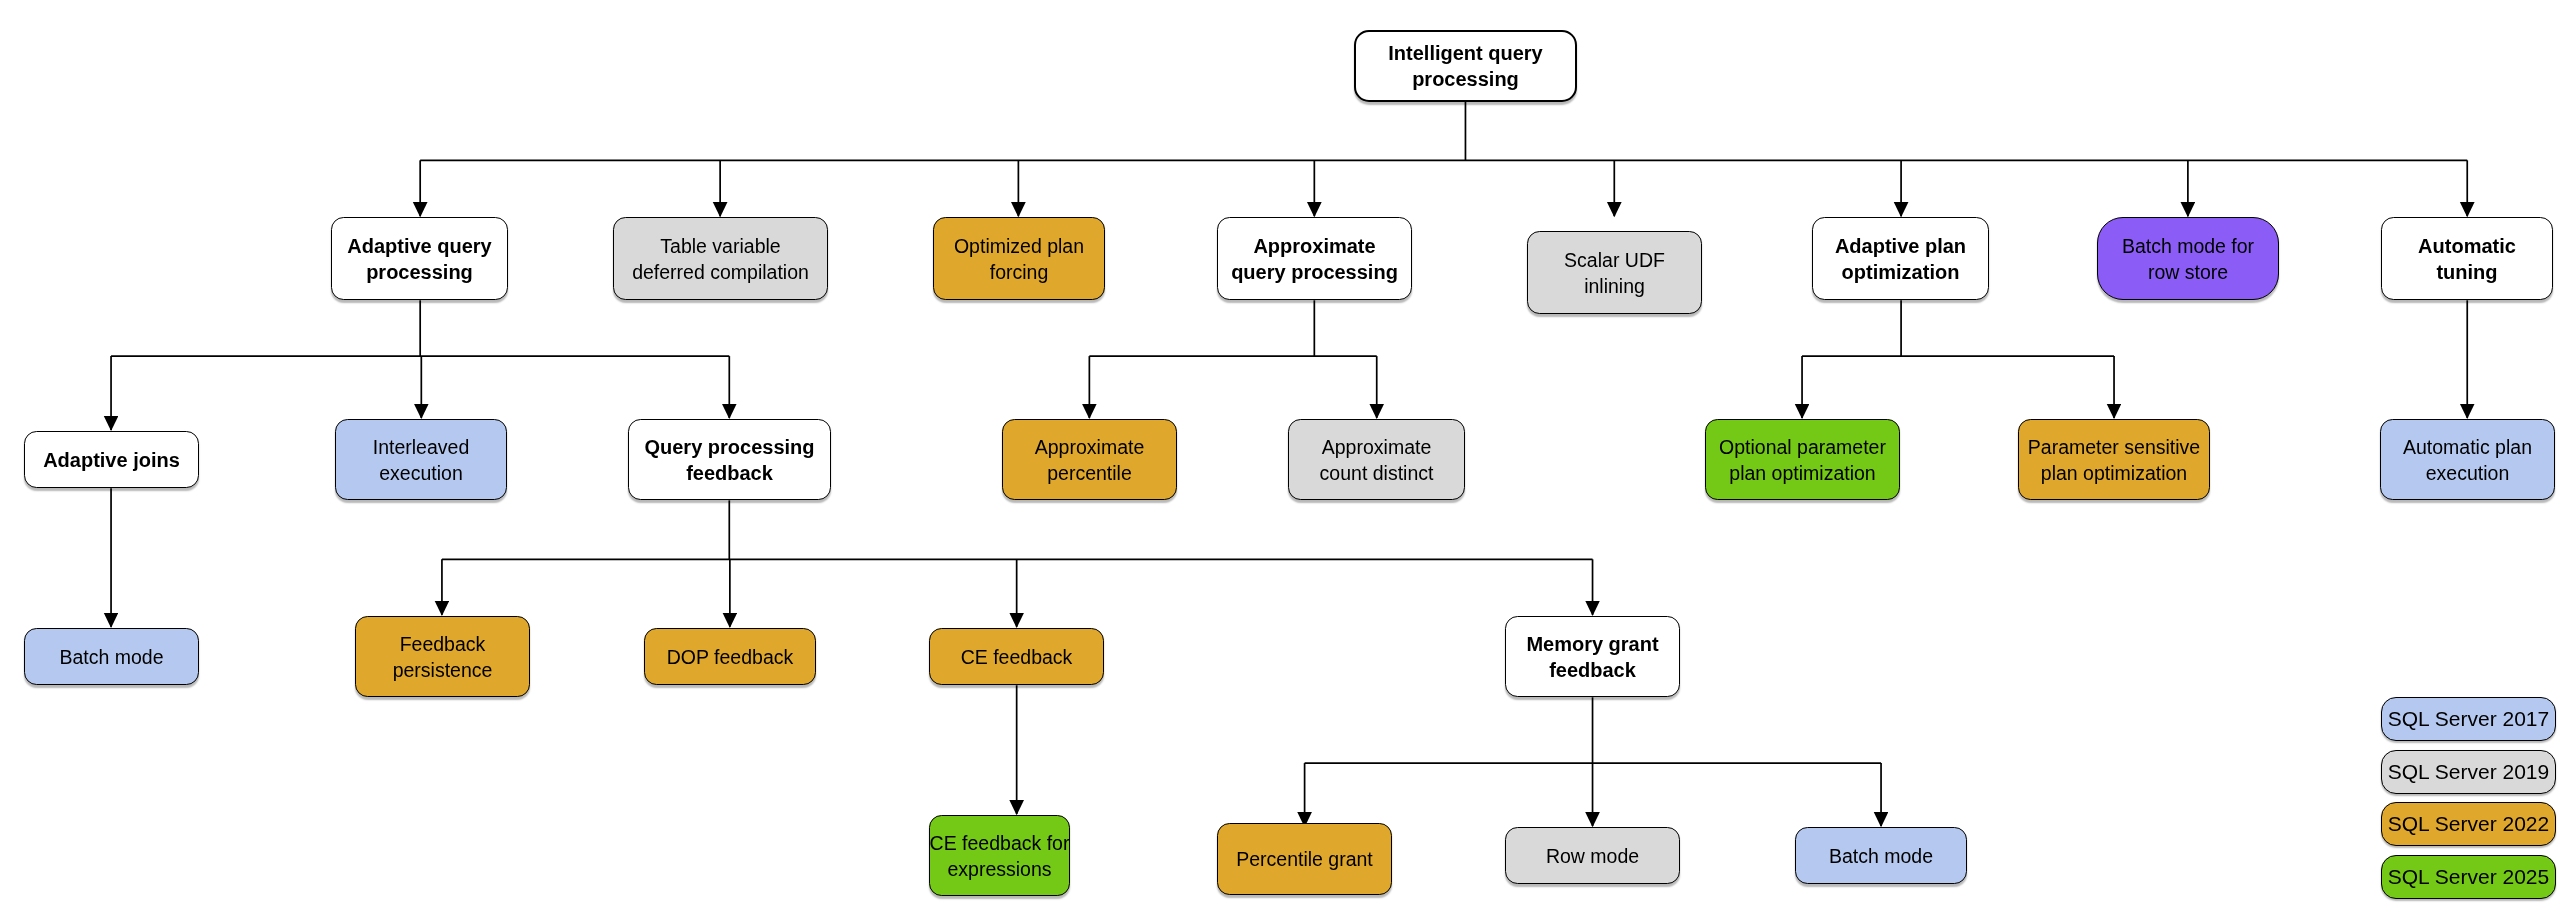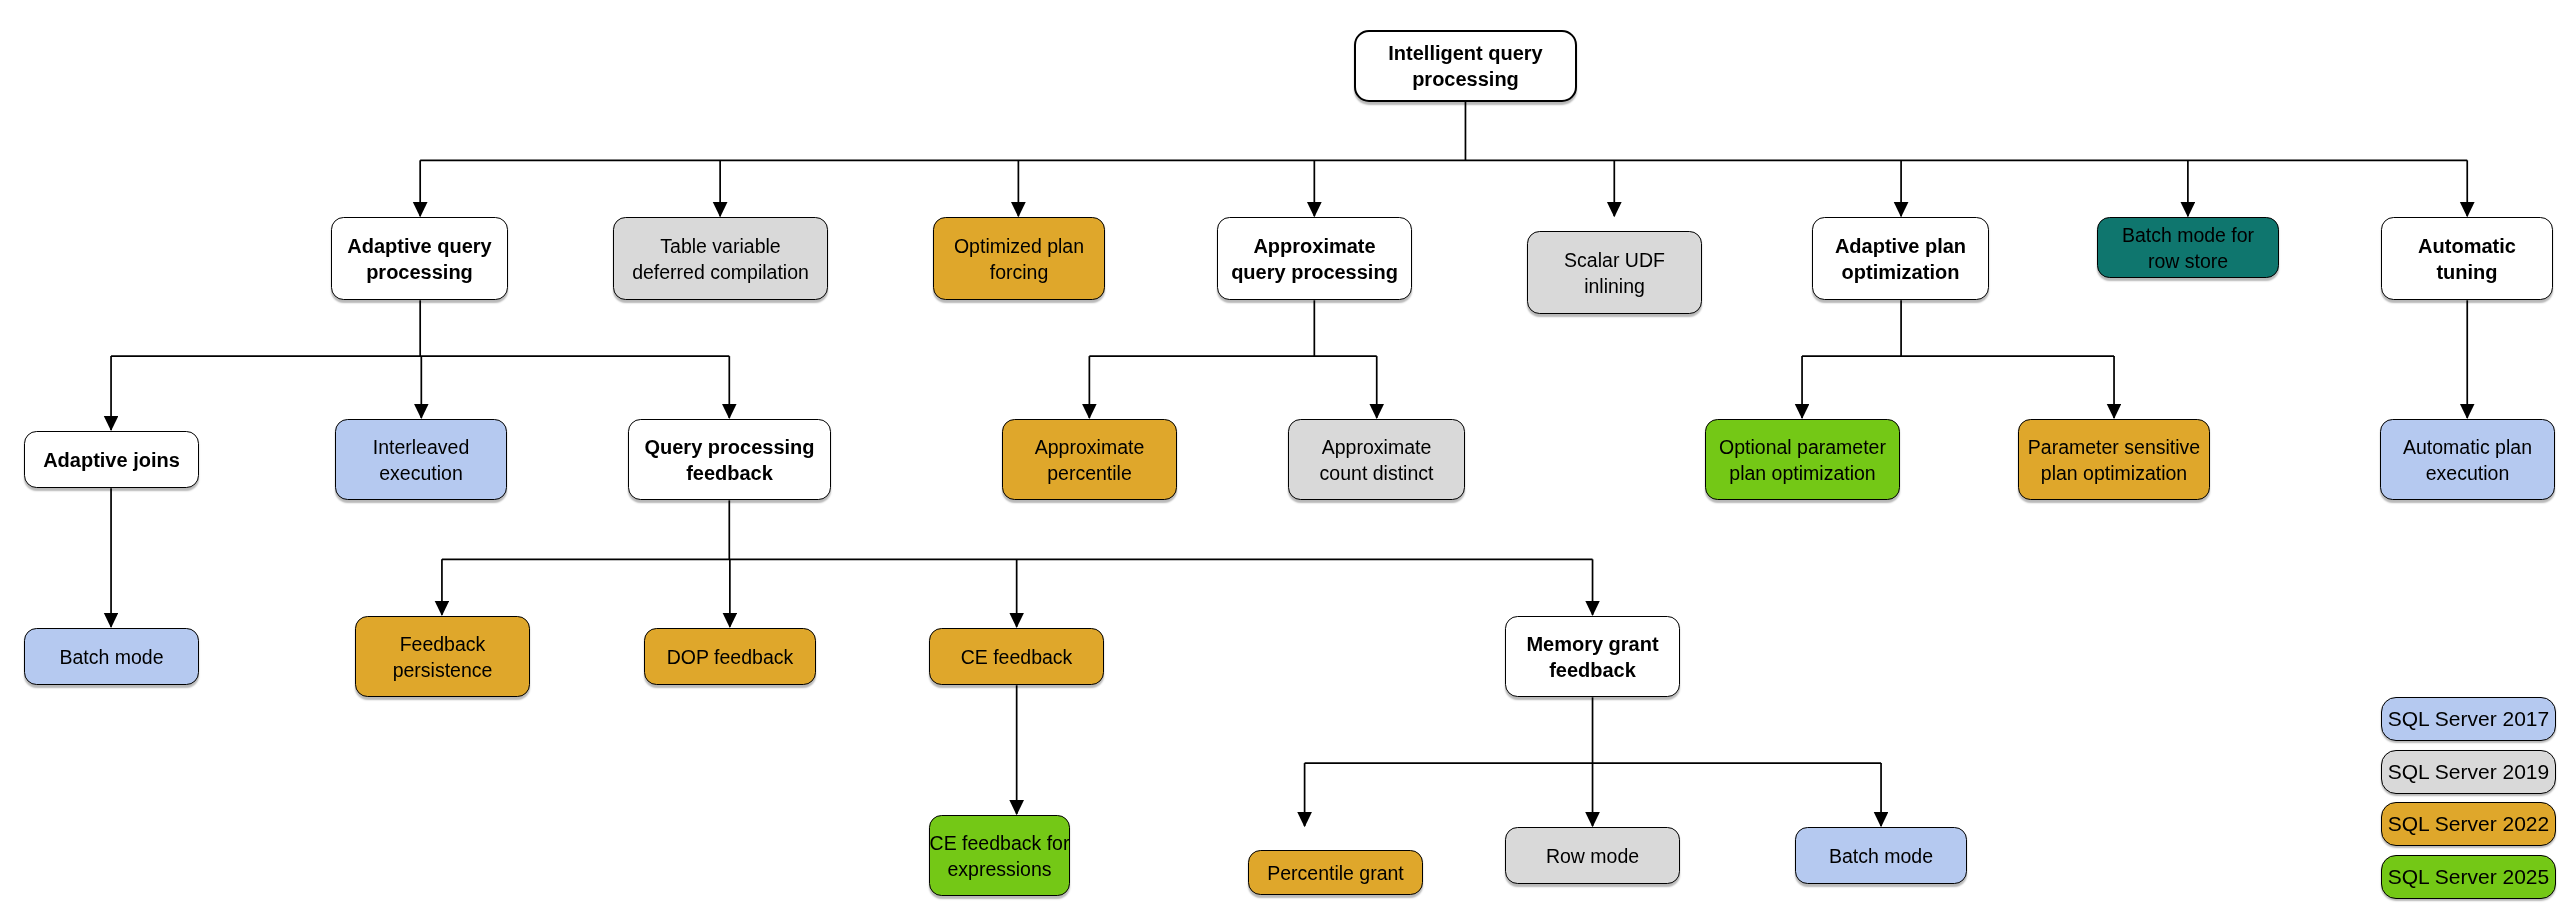--- a/index.html
+++ b/index.html
@@ -141,21 +141,21 @@
         <div class="nl">query processing</div>
       </div>
       <div class="node" style="left: 1527px; top: 231px; width: 175px; height: 83px; background: rgb(217, 217, 217);">
         <div class="nl">Scalar UDF</div>
         <div class="nl">inlining</div>
       </div>
       <div class="node bold" style="left: 1812px; top: 217px; width: 177px; height: 83px; background: rgb(255, 255, 255);">
         <div class="nl">Adaptive plan</div>
         <div class="nl">optimization</div>
       </div>
-      <div class="node" style="left: 2097px; top: 217px; width: 182px; height: 61px; background: #0f766e;">
+      <div class="node" style="left: 2097px; top: 217px; width: 182px; height: 83px; background: #8b5cf6; border-radius: 26px;">
         <div class="nl">Batch mode for</div>
         <div class="nl">row store</div>
       </div>
       <div class="node bold" style="left: 2381px; top: 217px; width: 172px; height: 83px; background: rgb(255, 255, 255);">
         <div class="nl">Automatic</div>
         <div class="nl">tuning</div>
       </div>
       <div class="node bold" style="left: 24px; top: 431px; width: 175px; height: 57px; background: rgb(255, 255, 255);">
         <div class="nl">Adaptive joins</div>
       </div>
@@ -201,21 +201,21 @@
         <div class="nl">CE feedback</div>
       </div>
       <div class="node bold" style="left: 1505px; top: 616px; width: 175px; height: 81px; background: rgb(255, 255, 255);">
         <div class="nl">Memory grant</div>
         <div class="nl">feedback</div>
       </div>
       <div class="node" style="left: 929px; top: 815px; width: 141px; height: 81px; background: rgb(116, 200, 22);">
         <div class="nl">CE feedback for</div>
         <div class="nl">expressions</div>
       </div>
-      <div class="node" style="left: 1217px; top: 850px; width: 175px; height: 45px; background: rgb(223, 167, 43); margin-left: 31px;">
+      <div class="node" style="left: 1217px; top: 823px; width: 175px; height: 72px; background: rgb(223, 167, 43);">
         <div class="nl">Percentile grant</div>
       </div>
       <div class="node" style="left: 1505px; top: 827px; width: 175px; height: 57px; background: rgb(217, 217, 217);">
         <div class="nl">Row mode</div>
       </div>
       <div class="node" style="left: 1795px; top: 827px; width: 172px; height: 57px; background: rgb(181, 201, 240);">
         <div class="nl">Batch mode</div>
       </div>
     </div>
 

